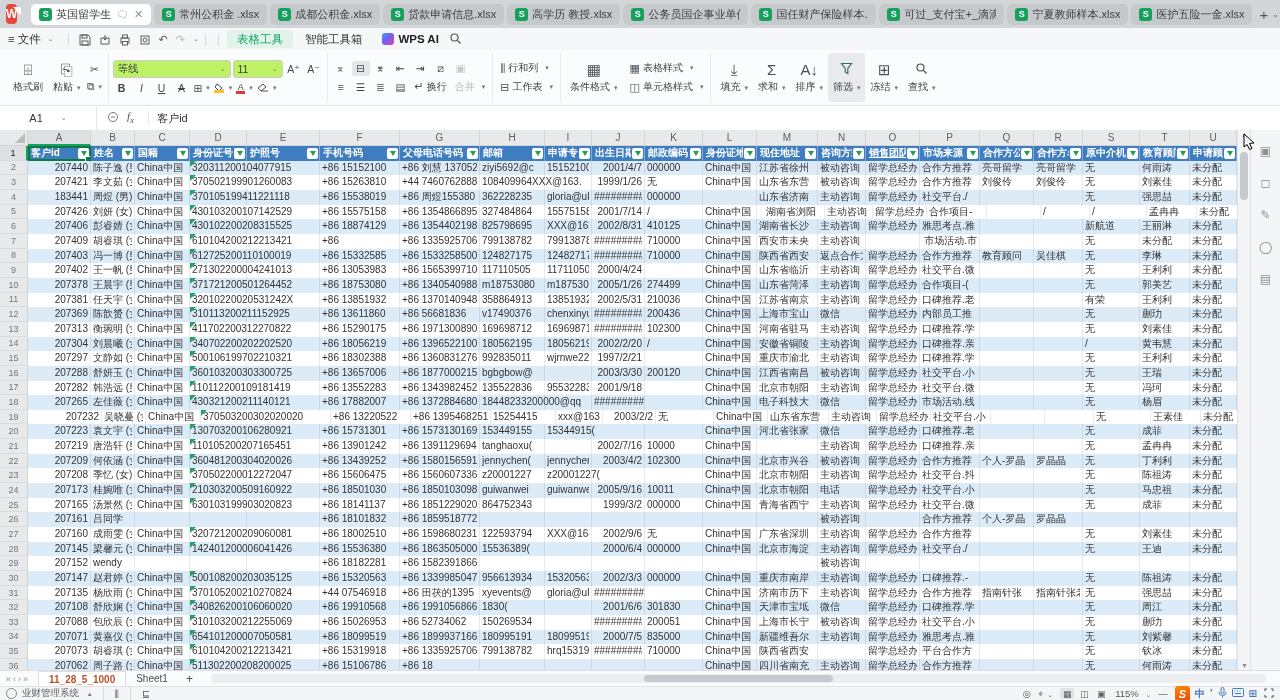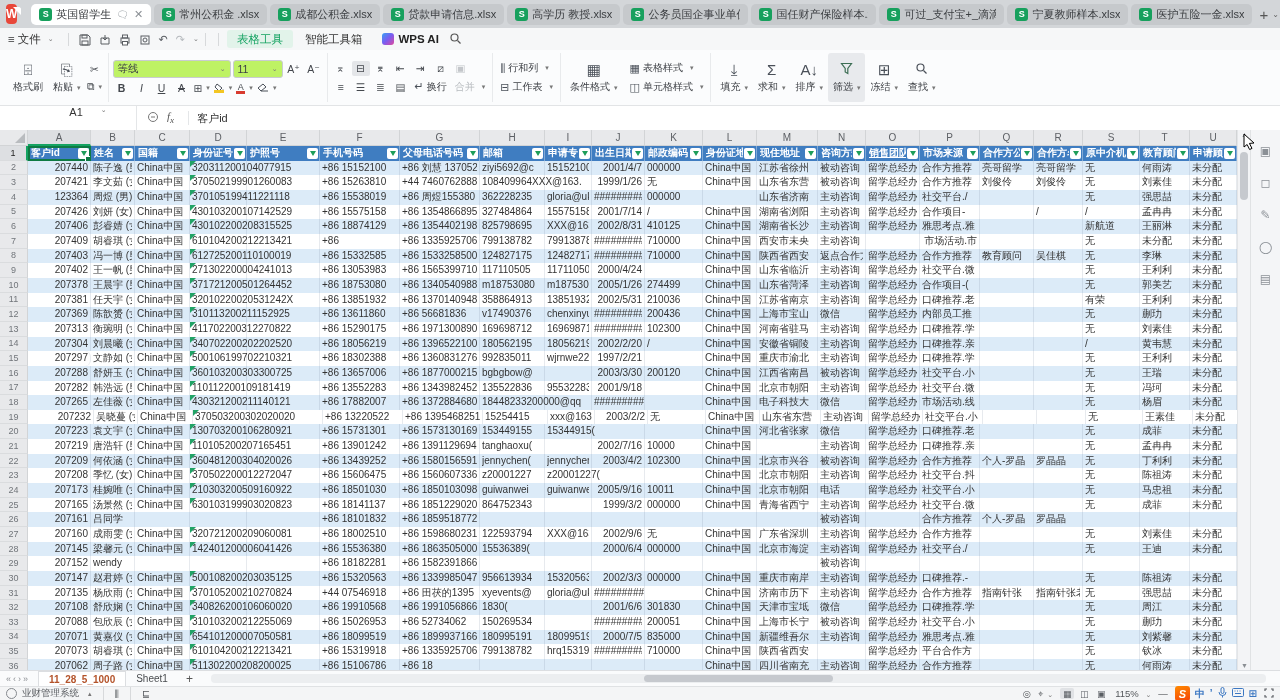--- a/index.html
+++ b/index.html
@@ -59,22 +59,22 @@
   .sbtn u{text-decoration:underline;}
   .sbtn .strike{text-decoration:line-through;}
   .fillbar{display:inline-block;width:10px;height:3px;background:#f3c623;margin-top:-2px;}
   .redbar{display:inline-block;width:9px;height:3px;background:#d83b2f;}
   .vstack{display:flex;flex-direction:column;align-items:center;line-height:9px;}
   .tbtn{display:flex;align-items:center;gap:3px;height:16px;padding:0 3px;border-radius:2px;}
   .tbtn .bi{font-size:11px;color:#4a5059;}
   
   .fbar{position:absolute;left:0;top:106px;width:1280px;height:24px;background:#fff;
         border-bottom:1px solid #dfe1e3;display:flex;align-items:center;font-size:11px;}
-  .namebox{width:96px;height:100%;display:flex;justify-content:center;gap:14px;
-           border-right:1px solid #e4e6e8;padding-left:40px;}
+  .namebox{width:96px;height:100%;display:flex;align-items:center;justify-content:center;gap:14px;
+           border-right:1px solid #e4e6e8;}
   .fx{font-family:"Liberation Serif",serif;font-style:italic;color:#555;margin:0 8px;}
   .fb-ic{color:#777;margin-left:10px;}
   .fcontent{margin-left:6px;border-left:1px solid #e4e6e8;padding-left:8px;height:14px;line-height:14px;}
   
   .gridwrap{position:absolute;left:0;top:130px;width:1237px;height:540px;overflow:hidden;background:#fff;}
   .grow{display:flex;}
   .letters{height:16px;}
   .corner{width:28px;flex:none;background:#e8e9eb;border-right:1px solid #d2d4d6;border-bottom:1px solid #d2d4d6;position:relative;box-sizing:border-box;}
   .corner::after{content:"";position:absolute;right:2px;bottom:2px;border:5px solid transparent;
                  border-right-color:#b9bcbf;border-bottom-color:#b9bcbf;}
@@ -687,21 +687,21 @@
         <div class="cell" style="width: 50px;">
           <span class="txt">刘素佳</span>
         </div>
         <div class="cell" style="width: 47px;">
           <span class="txt">未分配</span>
         </div>
       </div>
       <div class="grow drow band">
         <div class="rn">4</div>
         <div class="cell alr" style="width: 63px;">
-          <span class="txt">123364</span>
+          <span class="txt">183441</span>
         </div>
         <div class="cell" style="width: 44px;">
           <span class="txt">周煜 (男)</span>
         </div>
         <div class="cell" style="width: 55px;">
           <span class="txt">China中国</span>
         </div>
         <div class="cell err ovf" style="width: 57px;">
           <span class="txt">370105199411221118</span>
         </div>
@@ -788,21 +788,21 @@
         </div>
         <div class="cell alr" style="width: 53px;">
           <span class="txt">2001/7/14</span>
         </div>
         <div class="cell" style="width: 58px;">
           <span class="txt">/</span>
         </div>
         <div class="cell" style="width: 54px;">
           <span class="txt">China中国</span>
         </div>
-        <div class="cell" style="width: 61px;">
+        <div class="cell" style="width: 61px; margin-left: 7px;">
           <span class="txt">湖南省浏阳</span>
         </div>
         <div class="cell" style="width: 48px;">
           <span class="txt">主动咨询</span>
         </div>
         <div class="cell" style="width: 54px;">
           <span class="txt">留学总经办</span>
         </div>
         <div class="cell ovf" style="width: 60px;">
           <span class="txt">合作项目-</span>
@@ -1676,21 +1676,21 @@
         </div>
         <div class="cell" style="width: 50px;">
           <span class="txt">杨眉</span>
         </div>
         <div class="cell" style="width: 47px;">
           <span class="txt">未分配</span>
         </div>
       </div>
       <div class="grow drow">
         <div class="rn">19</div>
-        <div class="cell alr" style="width: 66px;">
+        <div class="cell alr" style="width: 74px;">
           <span class="txt">207232</span>
         </div>
         <div class="cell" style="width: 44px;">
           <span class="txt">吴晓蔓 (女</span>
         </div>
         <div class="cell" style="width: 55px;">
           <span class="txt">China中国</span>
         </div>
         <div class="cell err ovf" style="width: 57px;">
           <span class="txt">370503200302020020</span>

